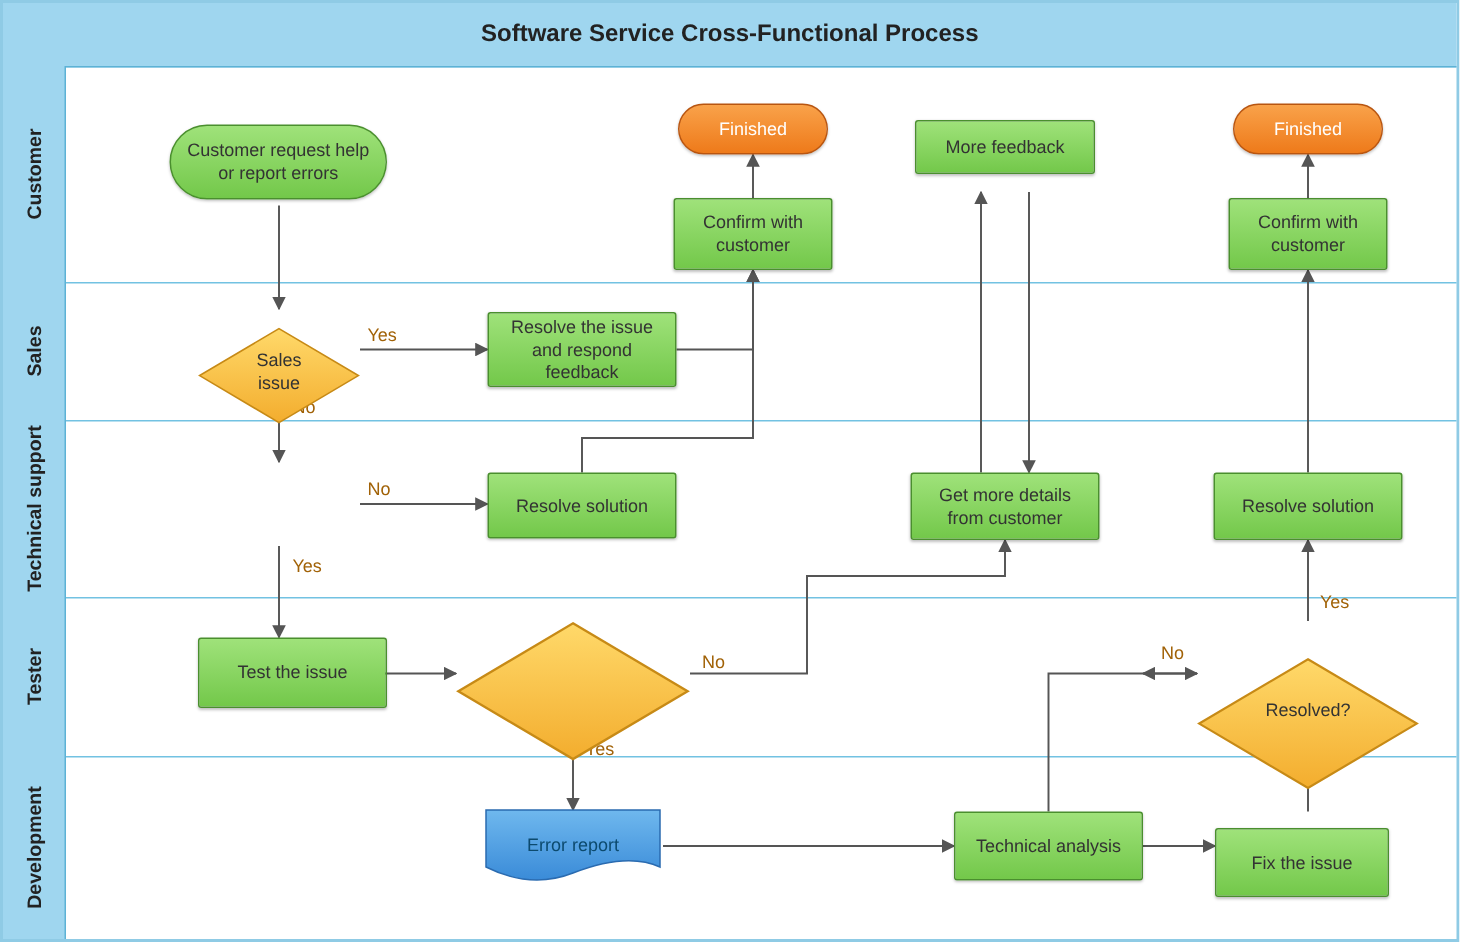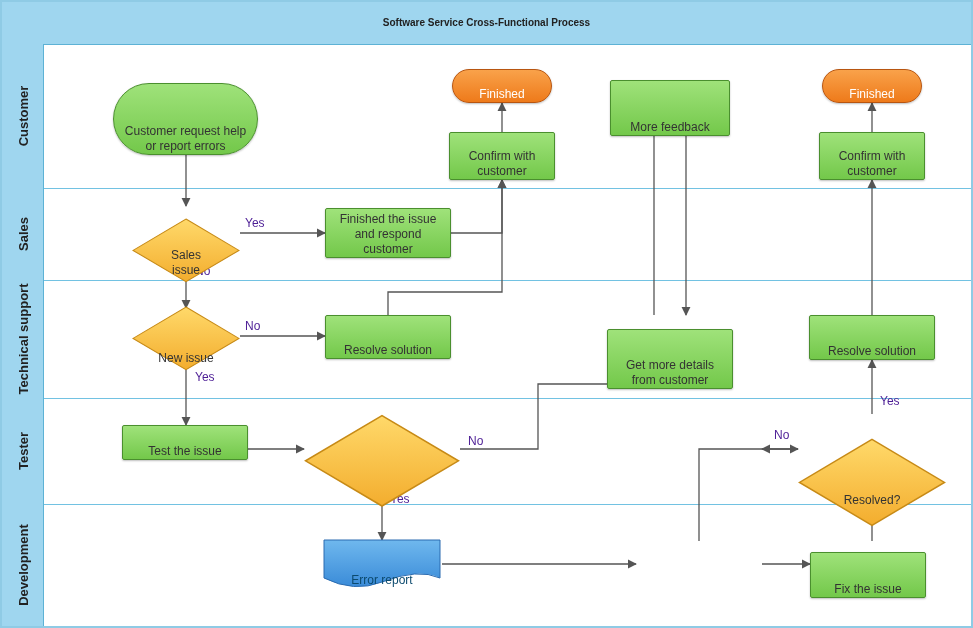--- a/index.html
+++ b/index.html
@@ -1,29 +1,29 @@
 <!DOCTYPE html>
 <html><head>
 <meta charset="utf-8">
 <style>
   body{margin:0;background:#fff;font-family:Arial,Helvetica,sans-serif;font-size:12px;color:#333}
   .frame{position:relative;width:973px;height:628px;border:2px solid #8fcbe5;box-sizing:border-box}
-  .titlebar{position:absolute;left:0;top:0;width:100%;height:42px;background:#9fd6ef;border-bottom:1px solid #5db2d5;text-align:center;line-height:42px;font-weight:bold;font-size:10px;color:#222}
+  .titlebar{position:absolute;left:0;top:0;width:100%;height:42px;background:#9fd6ef;border-bottom:1px solid #5db2d5;text-align:center;line-height:42px;font-weight:bold;font-size:16px;color:#222}
   .lane-label{position:absolute;left:0;width:42px;background:#9fd6ef;border-right:1px solid #5db2d5;box-sizing:border-box}
   .lane-label span{position:absolute;top:50%;left:50%;transform:translate(-50%,-50%) rotate(-90deg);white-space:nowrap;font-weight:bold;font-size:13px;color:#222}
   .lane-div{position:absolute;left:42px;right:0;height:0;border-top:1px solid #72c2e2}
-  .shape{position:absolute;display:flex;align-items:flex-end;justify-content:center;text-align:center;padding:0 6px;box-sizing:border-box;line-height:1.25}
+  .shape{position:absolute;display:flex;align-items:center;justify-content:center;text-align:center;padding:0 6px;box-sizing:border-box;line-height:1.25}
   .process{background:linear-gradient(#9fe27a,#73c84a);border:1px solid #4a8f2e;border-radius:2px;box-shadow:0 1px 2px rgba(0,0,0,.25)}
   .start{background:linear-gradient(#9fe27a,#73c84a);border:1px solid #4a8f2e;border-radius:999px;box-shadow:0 1px 2px rgba(0,0,0,.25)}
   .finish{background:linear-gradient(#f9a24a,#ee7a1a);border:1px solid #b85510;border-radius:999px;color:#fff;box-shadow:0 1px 2px rgba(0,0,0,.25)}
   .decision{background:none;border:none}
   .diamond{position:absolute;inset:0}
   .dlabel{position:relative;z-index:1;padding:0 18px}
   .canvas{position:absolute;left:0;top:0;width:100%;height:100%}
-  .edge-label{position:absolute;font-size:12px;color:#4c1d95;background:transparent}
+  .edge-label{position:absolute;font-size:12px;color:#a16207;background:transparent}
   .doc{background:none;border:none}
 </style>
 </head>
 <body>
 
 <div class="frame">
   <div class="titlebar">Software Service Cross-Functional Process</div>
 
   <div class="lane-label" style="top:42px;height:144px">
       <span>Customer</span>
@@ -108,83 +108,80 @@
 
   <div class="edge-label" style="left:243px;top:214px">Yes</div>
   <div class="edge-label" style="left:193px;top:262px">No</div>
   <div class="edge-label" style="left:243px;top:317px">No</div>
   <div class="edge-label" style="left:193px;top:368px">Yes</div>
   <div class="edge-label" style="left:466px;top:432px">No</div>
   <div class="edge-label" style="left:388px;top:490px">Yes</div>
   <div class="edge-label" style="left:772px;top:426px">No</div>
   <div class="edge-label" style="left:878px;top:392px">Yes</div>
 
-  <div class="shape start" style="left:111px;top:81px;width:145px;height:72px">
+  <div class="shape start" style="left:111px;top:81px;width:145px;height:50px">
       <span>Customer request help or report errors</span>
     </div>
   <div class="shape finish" style="left:450px;top:67px;width:100px;height:34px">
       <span>Finished</span>
     </div>
   <div class="shape process" style="left:447px;top:130px;width:106px;height:48px">
       <span>Confirm with customer</span>
     </div>
-  <div class="shape process" style="left:608px;top:78px;width:120px;height:56px">
+  <div class="shape process" style="left:608px;top:78px;width:120px;height:36px">
       <span>More feedback</span>
     </div>
   <div class="shape finish" style="left:820px;top:67px;width:100px;height:34px">
       <span>Finished</span>
     </div>
   <div class="shape process" style="left:817px;top:130px;width:106px;height:48px">
       <span>Confirm with customer</span>
     </div>
 
   <div class="shape decision" style="left:130px;top:216px;width:108px;height:60px">
     <svg class="diamond" viewBox="0 0 100 60" preserveAspectRatio="none">
         <polygon points="50,1 99,30 50,59 1,30" fill="url(#gDia)" stroke="#c78a16"></polygon>
       </svg>
     <span class="dlabel">Sales issue</span>
   </div>
   <div class="shape process" style="left:323px;top:206px;width:126px;height:50px">
-      <span>Finished the issue and respond customer</span>
+      <span>Resolve the issue and respond feedback</span>
     </div>
 
-  <div class="shape decision" style="left:130px;top:304px;width:108px;height:60px">
-    <svg class="diamond" viewBox="0 0 100 60" preserveAspectRatio="none">
-        <polygon points="50,1 99,30 50,59 1,30" fill="url(#gDia)" stroke="#c78a16"></polygon>
-      </svg>
-    <span class="dlabel">New issue</span>
-  </div>
   <div class="shape process" style="left:323px;top:313px;width:126px;height:44px">
       <span>Resolve solution</span>
     </div>
-  <div class="shape process" style="left:605px;top:327px;width:126px;height:60px">
+  <div class="shape process" style="left:605px;top:313px;width:126px;height:45px">
       <span>Get more details from customer</span>
     </div>
   <div class="shape process" style="left:807px;top:313px;width:126px;height:45px">
       <span>Resolve solution</span>
     </div>
 
-  <div class="shape process" style="left:120px;top:423px;width:126px;height:35px">
+  <div class="shape process" style="left:130px;top:423px;width:126px;height:47px">
       <span>Test the issue</span>
     </div>
   <div class="shape decision" style="left:302px;top:412px;width:156px;height:70px">
     <svg class="diamond" viewBox="0 0 100 60" preserveAspectRatio="none">
         <polygon points="50,1 99,30 50,59 1,30" fill="url(#gDia)" stroke="#c78a16"></polygon>
       </svg>
   </div>
   <div class="shape decision" style="left:796px;top:436px;width:148px;height:70px">
     <svg class="diamond" viewBox="0 0 100 60" preserveAspectRatio="none">
         <polygon points="50,1 99,30 50,59 1,30" fill="url(#gDia)" stroke="#c78a16"></polygon>
       </svg>
     <span class="dlabel">Resolved?</span>
   </div>
 
   <div class="shape doc" style="left:320px;top:536px;width:120px;height:50px">
     <svg class="diamond" viewBox="0 0 120 50" preserveAspectRatio="none">
       <path d="M2 2 H118 V40 Q96 30 60 44 Q32 55 2 40 Z" fill="url(#gDoc)" stroke="#2a6bb0"></path>
     </svg>
     <span class="dlabel" style="color:#0c4a6e">Error report</span>
   </div>
+  <div class="shape process" style="left:634px;top:539px;width:126px;height:46px">
+      <span>Technical analysis</span>
+    </div>
   <div class="shape process" style="left:808px;top:550px;width:116px;height:46px">
       <span>Fix the issue</span>
     </div>
 
 </div>
 
 </body></html>

